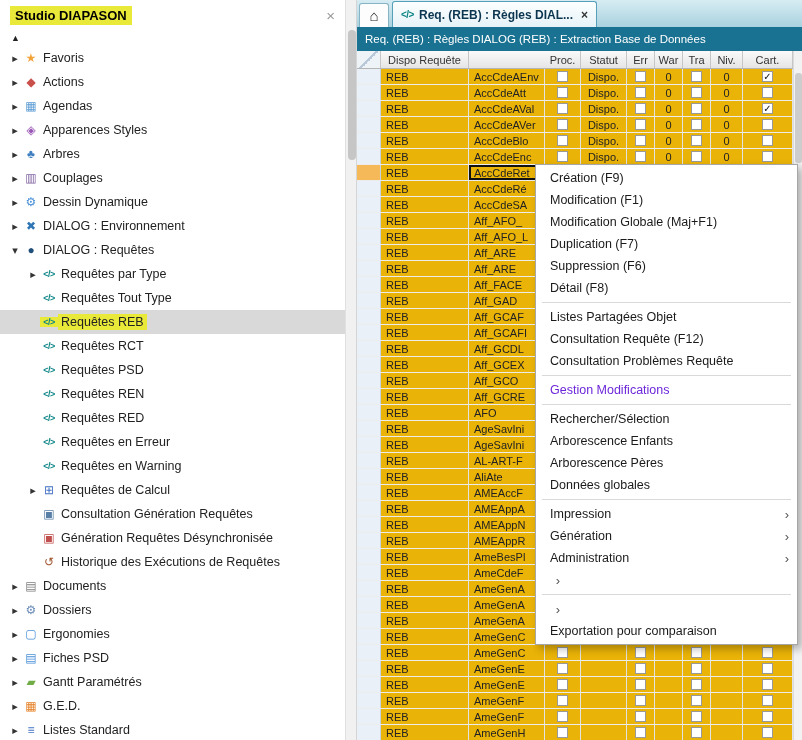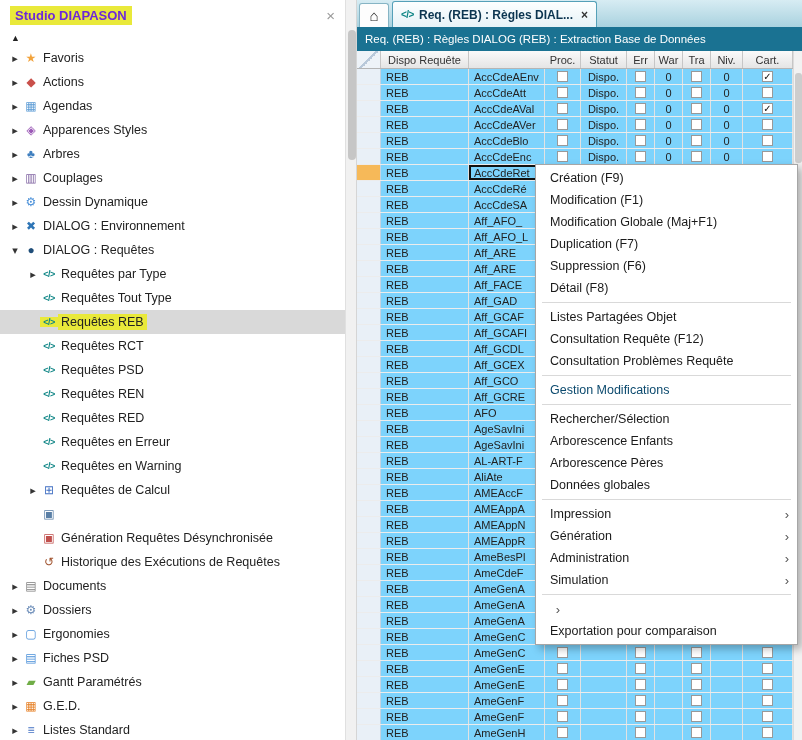--- a/index.html
+++ b/index.html
@@ -3,21 +3,21 @@
 <meta charset="utf-8">
 <style>
   * { margin:0; padding:0; box-sizing:border-box; }
   html,body { width:802px; height:740px; overflow:hidden; }
   body { font-family:"Liberation Sans",sans-serif; background:#fff; color:#222; }
   .app { position:relative; display:flex; width:802px; height:740px; }
 
   
   .sidebar { width:345px; height:740px; background:#fff; overflow:hidden; flex:0 0 auto; }
   .shead { height:30px; display:flex; align-items:center; padding:0 10px; }
-  .shead .t { background:#e9e93a; color:#6d28d9; font-weight:bold; font-size:13px; padding:2px 5px; }
+  .shead .t { background:#e9e93a; color:#000000; font-weight:bold; font-size:13px; padding:2px 5px; }
   .shead .x { margin-left:auto; color:#9a9a9a; font-size:15px; cursor:default; }
   .sscroll-up { height:16px; padding-left:11px; font-size:9px; color:#222; display:flex; align-items:center; }
   .tree-item { height:24px; display:flex; align-items:center; font-size:12.5px; color:#222; white-space:nowrap; cursor:default; }
   .tree-item .arrow { width:14px; flex:0 0 auto; font-size:11px; color:#333; text-align:center; }
   .tree-item .icon { width:18px; flex:0 0 auto; text-align:center; font-size:12px; }
   .tree-item .icon.code { font-size:9px; font-weight:bold; letter-spacing:-0.5px; }
   .tree-item .lbl { padding:1px 3px; }
   .tree-item.selected { background:#d9d9d9; }
   .tree-item.hl-label .icon, .tree-item.hl-label .lbl { background:#e9e93a; }
 
@@ -33,40 +33,40 @@
   .tab-active .tx { color:#333; font-weight:bold; font-size:12px; margin-left:3px; }
   .titlebar { height:24px; background:#1a7292; color:#fff; font-size:11.5px; display:flex; align-items:center; padding-left:8px; flex:0 0 auto; white-space:nowrap; }
 
   
   .grid { flex:1; position:relative; overflow:hidden; font-size:11px; }
   .ghead { display:flex; height:18px; background:linear-gradient(#fafafa,#e5e5e5); border-bottom:1px solid #b5b5b5; }
   .hc { border-right:1px solid #c6c6c6; display:flex; align-items:center; justify-content:center; color:#333; white-space:nowrap; overflow:hidden; }
   .hc.sorted { background:linear-gradient(#fdf3e2,#f7e3c4); box-shadow:inset 0 -2px 0 #e8962e;margin-top:43px; }
   .hc.corner { background:linear-gradient(135deg,#eef3f8 47%,#b9c9da 47%,#b9c9da 55%,#eef3f8 55%); }
   .gbody { position:absolute; top:18px; left:0; right:9px; bottom:0; overflow:hidden; }
-  .grow { display:flex; height:16px; border-bottom:1px solid #ececec; background:#7dd3fc; }
+  .grow { display:flex; height:16px; border-bottom:1px solid #ececec; background:#eab308; }
   .c { border-right:1px solid #e2e2e2; display:flex; align-items:center; justify-content:center; overflow:hidden; white-space:nowrap; }
   .c.sel { background:#e9f0f7; border-right:1px solid #c5d3e2; }
   .cell-type { justify-content:flex-start; padding-left:5px; }
   .cell-req { justify-content:flex-start; padding-left:5px; }
   .grow.current .sel { background:#f6b959; }
   .grow.current .cell-req { box-shadow:inset 0 0 0 2px #111; }
   .colw-sel{width:24px} .colw-type{width:88px} .colw-req{width:76px} .colw-proc{width:36px}
   .colw-statut{width:46px} .colw-err{width:28px} .colw-war{width:28px} .colw-tra{width:28px}
   .colw-niv{width:32px} .colw-cart{width:50px}
   .cb { width:11px; height:11px; background:#fff; border:1px solid #999; display:inline-flex; align-items:center; justify-content:center; font-size:10px; line-height:1; color:#111; }
   .vscroll { position:absolute; top:0; right:0; bottom:0; width:9px; background:#f2f2f2; border-left:1px solid #dcdcdc; z-index:2; }
   .vthumb { position:absolute; left:1px; top:22px; width:7px; height:90px; background:#cdcdcd; border-radius:3px; }
 
   
   .cmenu { position:absolute; left:535px; top:164px; width:263px; background:#fff; border:1px solid #a6a6a6; box-shadow:4px 4px 8px rgba(0,0,0,0.28); z-index:30; padding:2px 0; font-size:12.5px; color:#1a1a1a; }
   .mi { height:22px; display:flex; align-items:center; padding:0 8px 0 14px; white-space:nowrap; cursor:default; }
   .mi .ml { flex:1; overflow:hidden; }
   .mi .sub { color:#555; font-size:13px; width:10px; text-align:right; }
-  .mi.disabled { color:#0c4a6e; }
+  .mi.disabled { color:#6d28d9; }
   .mi.hl { background:#e9e93a; }
   .msep { height:1px; background:#d9d9d9; margin:3px 6px; }
 </style>
 </head>
 <body>
 
 <div class="app">
 
   <div class="sidebar">
     <div class="shead">
@@ -185,20 +185,21 @@
 
   <div class="tree-item" style="padding-left: 26px;">
     <span class="arrow">▸</span>
     <span class="icon" style="color: rgb(68, 114, 196);">⊞</span>
     <span class="lbl">Requêtes de Calcul</span>
   </div>
 
   <div class="tree-item" style="padding-left: 26px;">
     <span class="arrow"></span>
     <span class="icon" style="color: rgb(90, 127, 166);">▣</span>
+    <span class="lbl">Consultation Génération Requêtes</span>
   </div>
 
   <div class="tree-item" style="padding-left: 26px;">
     <span class="arrow"></span>
     <span class="icon" style="color: rgb(192, 80, 77);">▣</span>
     <span class="lbl">Génération Requêtes Désynchronisée</span>
   </div>
 
   <div class="tree-item" style="padding-left: 26px;">
     <span class="arrow"></span>
@@ -1251,21 +1252,20 @@
     <span class="ml">Génération</span>
     <span class="sub">›</span>
   </div>
 
   <div class="mi">
     <span class="ml">Administration</span>
     <span class="sub">›</span>
   </div>
 
   <div class="mi">
-    <span class="ml">Simulation</span>
     <span class="sub">›</span>
   </div>
 <div class="msep"></div>
   <div class="mi">
     <span class="sub">›</span>
   </div>
 
 
   <div class="mi">
     <span class="ml">Exportation pour comparaison</span>

